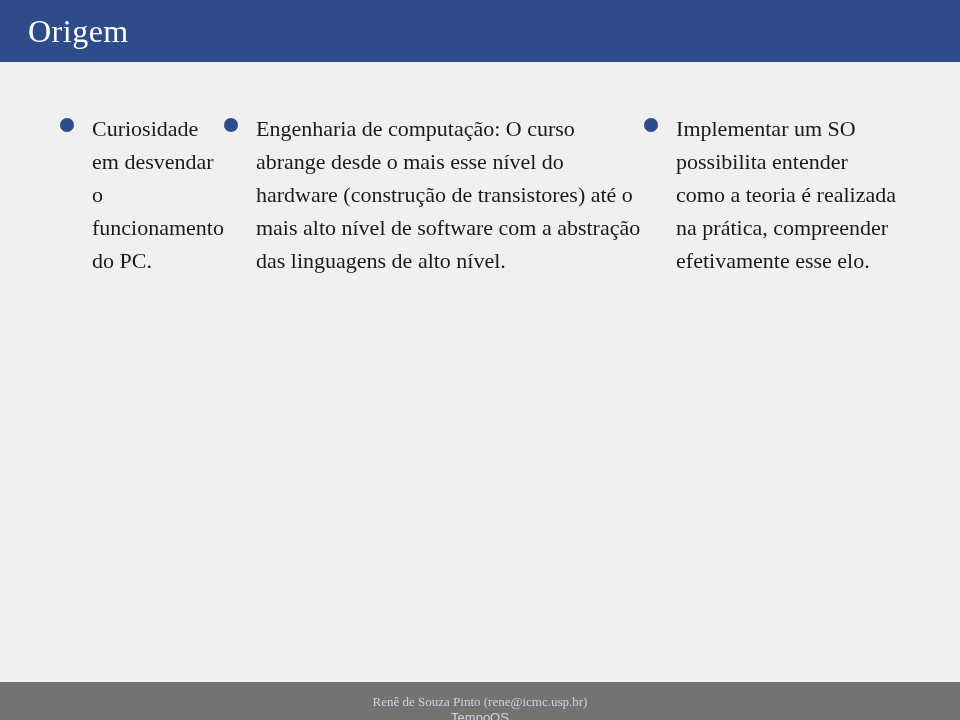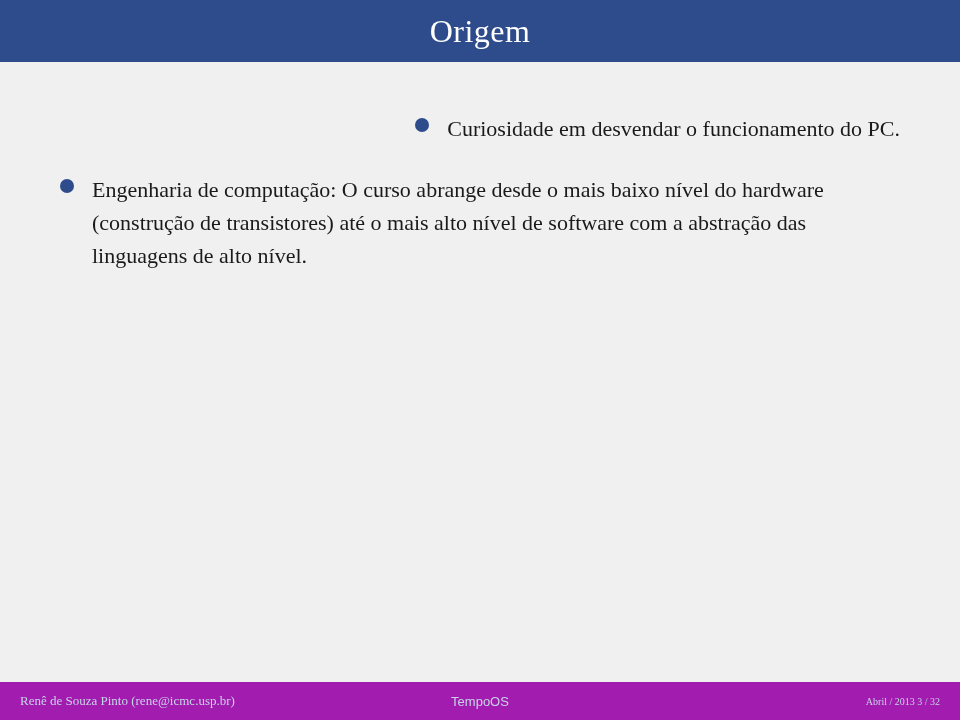--- a/index.html
+++ b/index.html
@@ -23,39 +23,37 @@
       display: flex;
       flex-direction: column;
     }
 
     .header {
       background: #2e4c8c;
       height: 62px;
       display: flex;
       align-items: center;
       padding: 0 28px;
-      justify-content: center;
     }
 
     .header-title {
       color: #ffffff;
       font-size: 32px;
       font-weight: normal;
       font-family: 'Linux Libertine', 'Georgia', serif;
       letter-spacing: 0.5px;
     }
 
     .content {
       flex: 1;
       background: #f0f0f0;
       padding: 50px 60px 30px 60px;
       display: flex;
-      flex-direction: column;
+      flex-direction: row;
       gap: 0;
-      align-items: flex-end;
     }
 
     .bullet-item {
       display: flex;
       align-items: flex-start;
       margin-bottom: 28px;
     }
 
     .bullet-dot {
       width: 14px;
@@ -72,25 +70,26 @@
       color: #1a1a1a;
       line-height: 1.5;
       font-family: 'Linux Libertine', 'Georgia', 'Times New Roman', serif;
     }
 
     .bullet-text strong {
       font-weight: bold;
     }
 
     .footer {
-      background: #a21caf;
+      background: #737373;
       height: 38px;
       display: flex;
       align-items: center;
       padding: 12px 20px;
+      flex-direction: column;
     }
 
     .footer-left {
       color: #c8d4e8;
       font-size: 13px;
       font-family: 'Linux Libertine', 'Georgia', serif;
       flex: 1;
     }
 
     .footer-center {
@@ -123,27 +122,34 @@
     <div class="bullet-item">
       <div class="bullet-dot"></div>
       <span class="bullet-text">
         Curiosidade em desvendar o funcionamento do PC.
       </span>
     </div>
 
     <div class="bullet-item">
       <div class="bullet-dot"></div>
       <span class="bullet-text">
-        Engenharia de computação: O curso abrange desde o mais baixo nível
+        Engenharia de computação: O curso abrange desde o mais esse nível
         do hardware (construção de transistores) até o mais alto nível de
         software com a abstração das linguagens de alto nível.
       </span>
     </div>
 
 
+    <div class="bullet-item">
+      <div class="bullet-dot"></div>
+      <span class="bullet-text">
+        Implementar um SO possibilita entender como a teoria é realizada na
+        prática, compreender efetivamente esse elo.
+      </span>
+    </div>
 
   </div>
 
   <div class="footer">
     <span class="footer-left">Renê de Souza Pinto  (rene@icmc.usp.br)</span>
     <span class="footer-center">TempoOS</span>
     <span class="footer-right">Abril / 2013     3 / 32</span>
   </div>
 
 </div>

